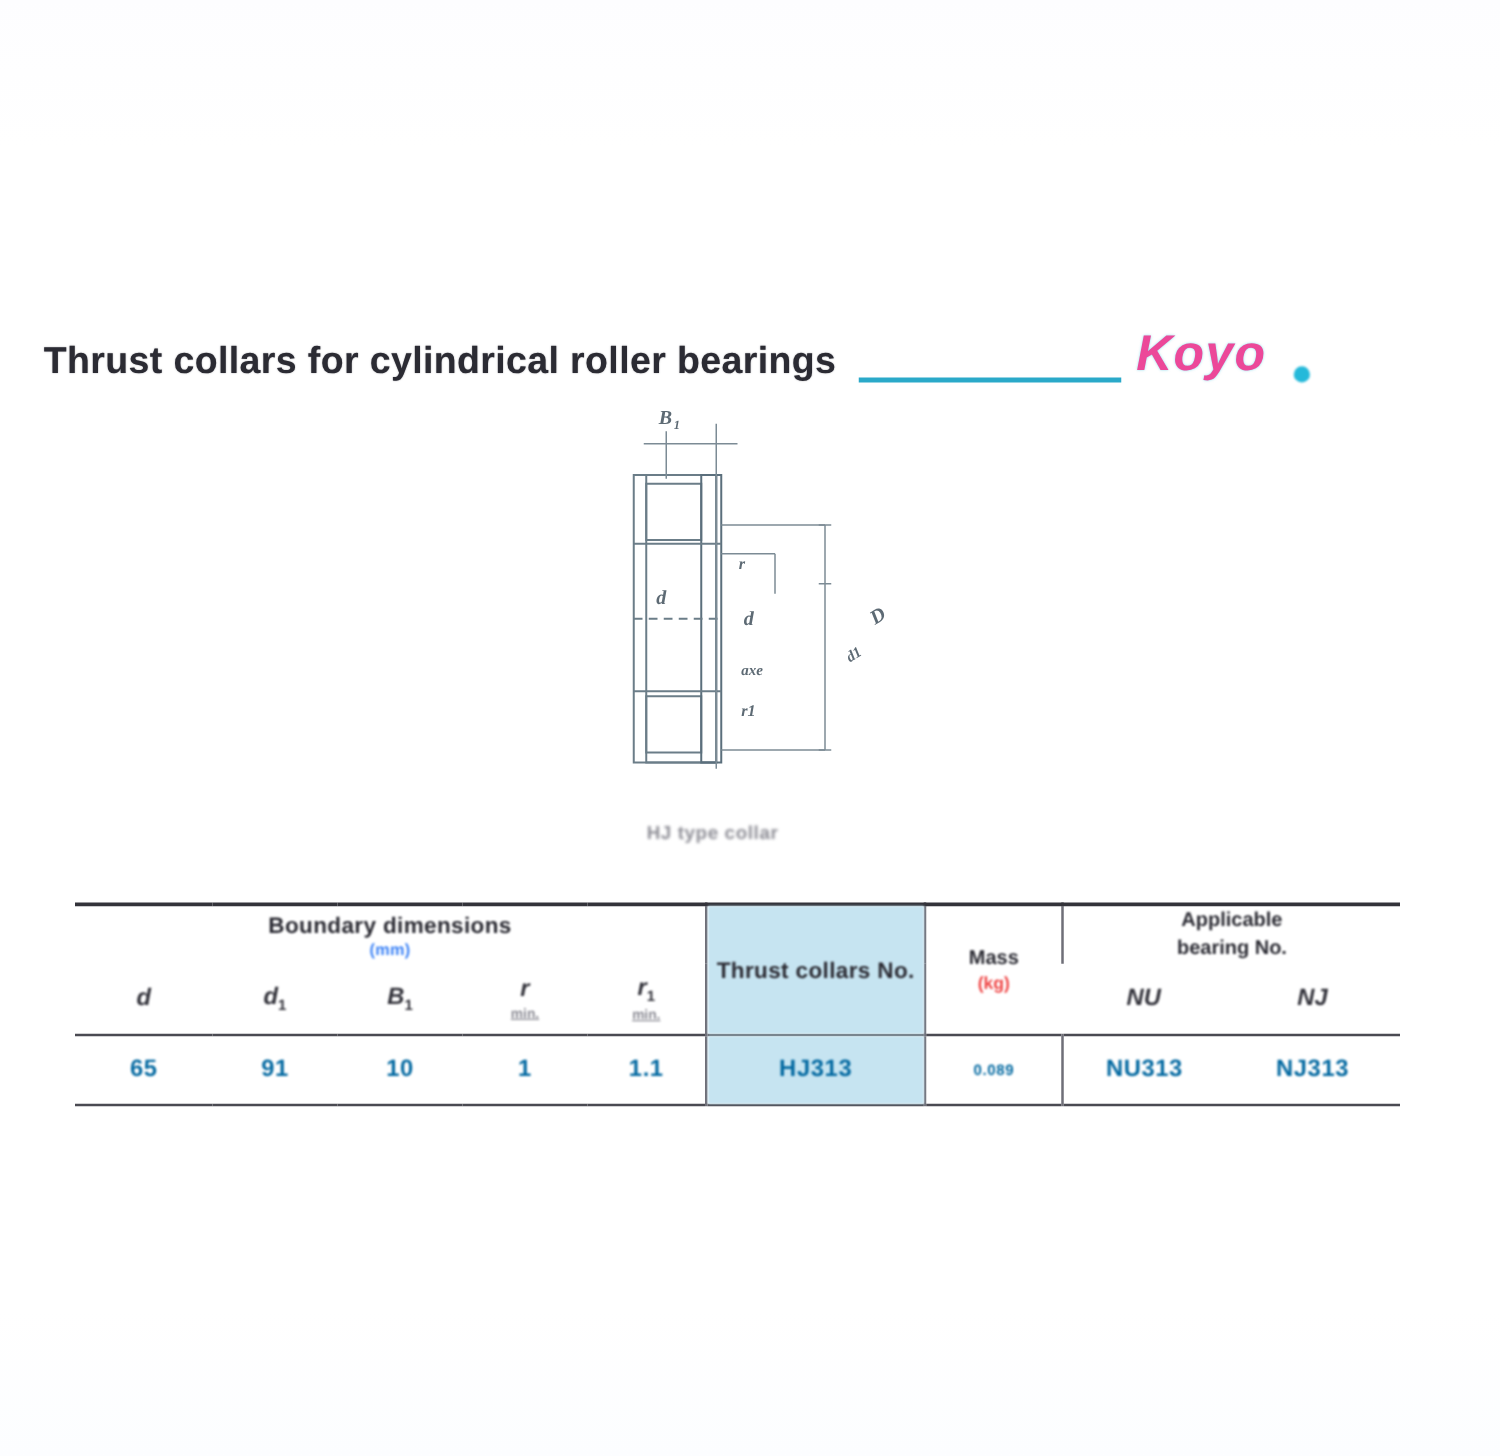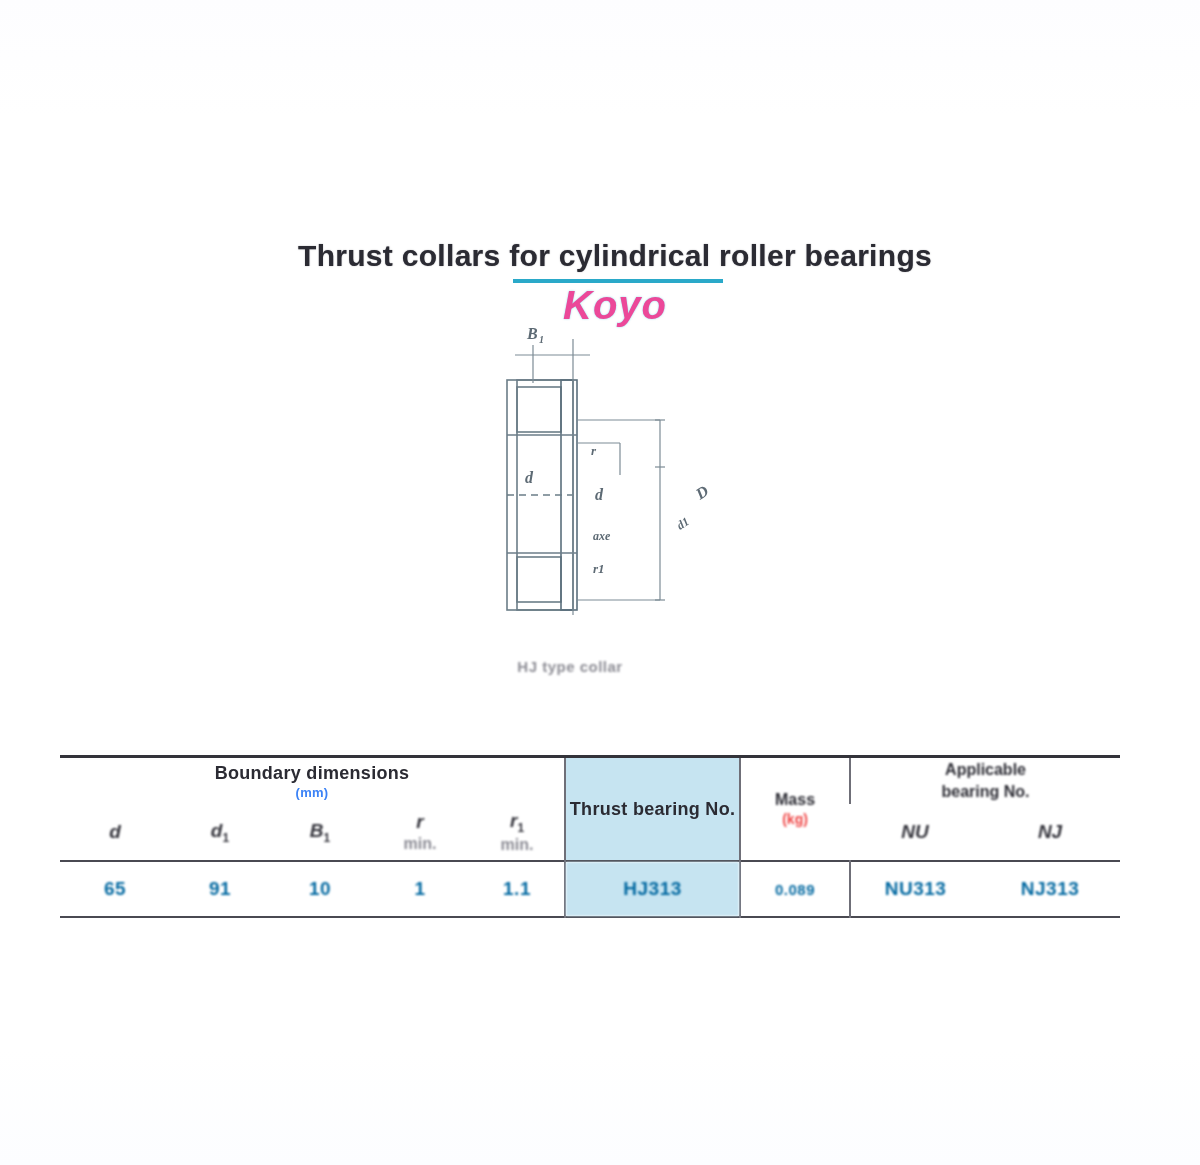--- a/index.html
+++ b/index.html
@@ -25,26 +25,25 @@
   .sheet {
     position: absolute;
     left: 0; top: 0;
     width: 1200px; height: 1165px;
   }
 
   
   .title-row {
     position: absolute;
     left: 35px;
-    top: 239px;
+    top: 250px;
     width: 1160px;
     height: 56px;
     display: flex;
-    align-items: center;
-    flex-direction: column;
+    align-items: flex-end;
   }
   .doc-title {
     font-size: 30px;
     font-weight: bold;
     letter-spacing: 0.3px;
     color: #2b2b33;
     white-space: nowrap;
     filter: blur(0.55px);
     text-shadow: 0 0 1.2px rgba(60,60,70,0.55);
   }
@@ -105,21 +104,20 @@
     left: 60px;
     top: 722px;
     width: 1060px;
     height: 190px;
   }
   table.spec {
     width: 1060px;
     border-collapse: collapse;
     table-layout: fixed;
     font-size: 16px;
-    margin-top: 33px;
   }
   table.spec th, table.spec td {
     padding: 0;
     text-align: center;
     vertical-align: middle;
   }
   .rule-top    { border-top: 3px solid #33333a; }
   .rule-mid    { border-top: 2px solid #4a4a52; }
   .rule-bottom { border-bottom: 2px solid #4a4a52; }
 
@@ -146,26 +144,27 @@
     font-style: italic;
     color: #32323a;
     filter: blur(0.8px);
   }
   .hdr-sym sub {
     font-size: 12px;
     font-style: normal;
   }
   .hdr-sub {
     display: block;
-    font-size: 16px;
+    font-size: 11px;
     font-style: normal;
     font-weight: bold;
     color: #8b8b94;
     filter: blur(0.6px);
     margin-top: 2px;
+    text-decoration: underline;
   }
   .hdr-stack {
     font-size: 16px;
     font-weight: bold;
     color: #2b2b33;
     filter: blur(0.8px);
     line-height: 1.35;
   }
   .hdr-stack .l2 { display: block; }
   .hdr-stack .l3 { display: block; font-size: 14px; color: #ef4444; }
@@ -181,21 +180,21 @@
 
   .data-row td {
     height: 54px;
     font-size: 19px;
     font-weight: bold;
     color: #0369a1;
     filter: blur(0.8px);
     letter-spacing: 0.5px;
   }
   .data-row td.small {
-    font-size: 15px;
+    font-size: 12px;
   }
 </style>
 </head>
 <body>
 
 <div class="page"></div>
 
 <div class="sheet">
 
   <div class="title-row">
@@ -267,21 +266,21 @@
         <col style="width:140px">
       </colgroup>
 
       <tbody>
           <tr class="rule-top">
         <th class="hdr-group" colspan="5">
           <span>Boundary dimensions</span>
           <span class="hdr-unit">(mm)</span>
         </th>
         <th class="hdr-group collar-col vline-l" rowspan="2">
-          <span>Thrust bearing No.</span>
+          <span>Thrust collars No.</span>
         </th>
         <th class="hdr-stack vline-l" rowspan="2">
           <span class="l2">Mass</span>
           <span class="l3">(kg)</span>
         </th>
         <th class="hdr-stack vline-l" colspan="2">
           <span class="l2">Applicable</span>
           <span class="l2">bearing No.</span>
         </th>
       </tr>

